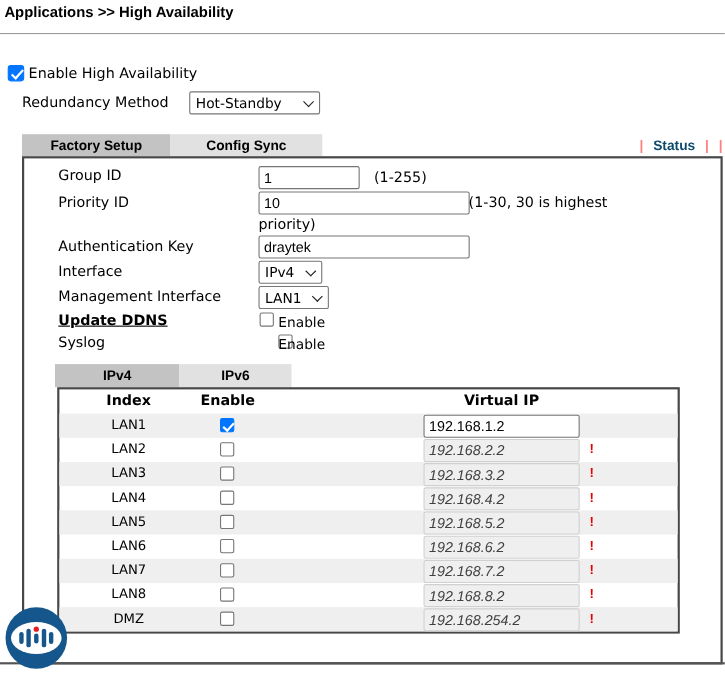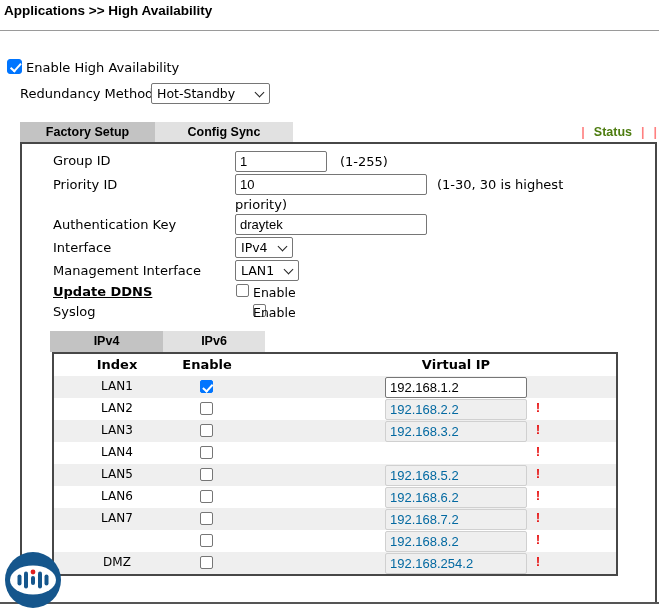--- a/index.html
+++ b/index.html
@@ -32,21 +32,21 @@
     font-family:"Liberation Sans",sans-serif;font-size:13px;color:#000;padding:0 4px;}
 
   
   .tab{position:absolute;top:0;height:20px;line-height:20px;text-align:center;
     font-family:"Liberation Sans",sans-serif;font-weight:bold;font-size:12.5px;}
   .tab.active{background:#c3c3c3;}
   .tab.inactive{background:#e1e1e1;}
 
   .linkbar{position:absolute;top:122px;right:2px;height:20px;display:flex;align-items:center;gap:9px;
     font-family:"Liberation Sans",sans-serif;font-weight:bold;font-size:12.5px;}
-  .linkbar .lnk{color:#4d7c0f;cursor:pointer;text-align:center;}
+  .linkbar .lnk{color:#0c4a6e;cursor:pointer;text-align:center;}
   .linkbar .pipe{color:#ff8080;font-weight:bold;}
 
   
   .panel{left:20px;top:142px;width:637px;height:462px;box-sizing:border-box;border:2px solid #474747;background:#fff;}
   .panel .lbl{position:absolute;left:31px;white-space:nowrap;}
   .panel .hint{position:absolute;white-space:nowrap;}
   .ddns{font-weight:bold;text-decoration:underline;cursor:pointer;}
   .enlbl{position:absolute;font-size:12.5px;}
 
   
@@ -57,41 +57,41 @@
   .htable{position:absolute;left:30px;top:208px;width:566px;box-sizing:border-box;border:2px solid #474747;background:#fff;}
   .thead{position:relative;height:22px;font-weight:bold;font-size:13px;}
   .trow{position:relative;height:22px;font-size:12px;}
   .trow.striped{background:#efefef;}
   .c-index{position:absolute;left:0;top:3px;width:126px;text-align:center;}
   .h-index{position:absolute;left:0;top:3px;width:126px;text-align:center;}
   .h-enable{position:absolute;left:110px;top:3px;width:86px;text-align:center;}
   .h-vip{position:absolute;left:331px;top:3px;width:142px;text-align:center;}
   .c-cb{position:absolute;left:146px;top:4px;}
   .vip{position:absolute;left:331px;top:1px;width:142px;}
-  .vip.off{background:#efefef;border-color:#d0d0d0;color:#0369a1;}
+  .vip.off{background:#efefef;border-color:#d0d0d0;color:#404040;font-style:italic;}
   .warn{position:absolute;left:482px;top:3px;color:#e60000;font-weight:bold;font-family:"Liberation Sans",sans-serif;}
 
   
   .logo{left:4px;top:551px;width:58px;height:58px;}
 </style>
 </head>
 <body>
 
 
 
 <div class="abs breadcrumb">Applications &gt;&gt; High Availability</div>
 <div class="abs toprule"></div>
 
 
 <span class="cb big abs checked" style="left:7px;top:59px;"></span>
 <span class="abs" style="left:26px;top:60px;">Enable High Availability</span>
 
 
 <span class="abs" style="left:20px;top:86px;">Redundancy Method</span>
-<div class="sel abs" style="left:151px;top:83px;width:119px;text-align:right;">
+<div class="sel abs" style="left:172px;top:83px;width:119px;text-align:right;">
   <span>Hot-Standby</span>
   <span class="chev"></span>
 </div>
 
 
 <div class="tab active abs" style="left:20px;width:135px;top:122px;">Factory Setup</div>
 <div class="tab inactive abs" style="left:155px;width:138px;top:122px;">Config Sync</div>
 
 <div class="linkbar">
   <span class="pipe">|</span>
@@ -102,21 +102,21 @@
 
 
 <div class="panel abs">
 
   <span class="lbl" style="top:9px;">Group ID</span>
   <input class="tin abs" style="left: 213px; top: 7px; width: 92px;" value="1">
   <span class="hint" style="left:318px;top:10px;">(1-255)</span>
 
   <span class="lbl" style="top:33px;">Priority ID</span>
   <input class="tin abs" style="left: 213px; top: 30px; width: 192px;" value="10">
-  <span class="hint" style="left:415px;top:33px;text-align:center;">(1-30, 30 is highest</span>
+  <span class="hint" style="left:404px;top:33px;text-align:center;">(1-30, 30 is highest</span>
   <span class="hint" style="left:213px;top:53px;">priority)</span>
 
   <span class="lbl" style="top:73px;">Authentication Key</span>
   <input class="tin abs" style="left: 213px; top: 70px; width: 192px;" value="draytek">
 
   <span class="lbl" style="top:96px;">Interface</span>
   <div class="sel abs" style="left:213px;top:93px;width:58px;">
     <span>IPv4</span>
     <span class="chev" style="margin-left:3px;"></span>
   </div>
@@ -160,20 +160,21 @@
         </div>
         <div class="trow striped">
           <span class="c-index">LAN3</span>
           <span class="cb c-cb"></span>
           <input class="tin vip off" value="192.168.3.2" style="">
           <span class="warn">!</span>
         </div>
         <div class="trow">
           <span class="c-index">LAN4</span>
           <span class="cb c-cb"></span>
+          <input class="tin vip off" value="192.168.4.2" style="">
           <span class="warn">!</span>
         </div>
         <div class="trow striped">
           <span class="c-index">LAN5</span>
           <span class="cb c-cb"></span>
           <input class="tin vip off" value="192.168.5.2" style="">
           <span class="warn">!</span>
         </div>
         <div class="trow">
           <span class="c-index">LAN6</span>
@@ -181,20 +182,21 @@
           <input class="tin vip off" value="192.168.6.2" style="">
           <span class="warn">!</span>
         </div>
         <div class="trow striped">
           <span class="c-index">LAN7</span>
           <span class="cb c-cb"></span>
           <input class="tin vip off" value="192.168.7.2" style="">
           <span class="warn">!</span>
         </div>
         <div class="trow">
+          <span class="c-index">LAN8</span>
           <span class="cb c-cb"></span>
           <input class="tin vip off" value="192.168.8.2" style="">
           <span class="warn">!</span>
         </div>
         <div class="trow striped">
           <span class="c-index">DMZ</span>
           <span class="cb c-cb"></span>
           <input class="tin vip off" value="192.168.254.2" style="">
           <span class="warn">!</span>
         </div>

